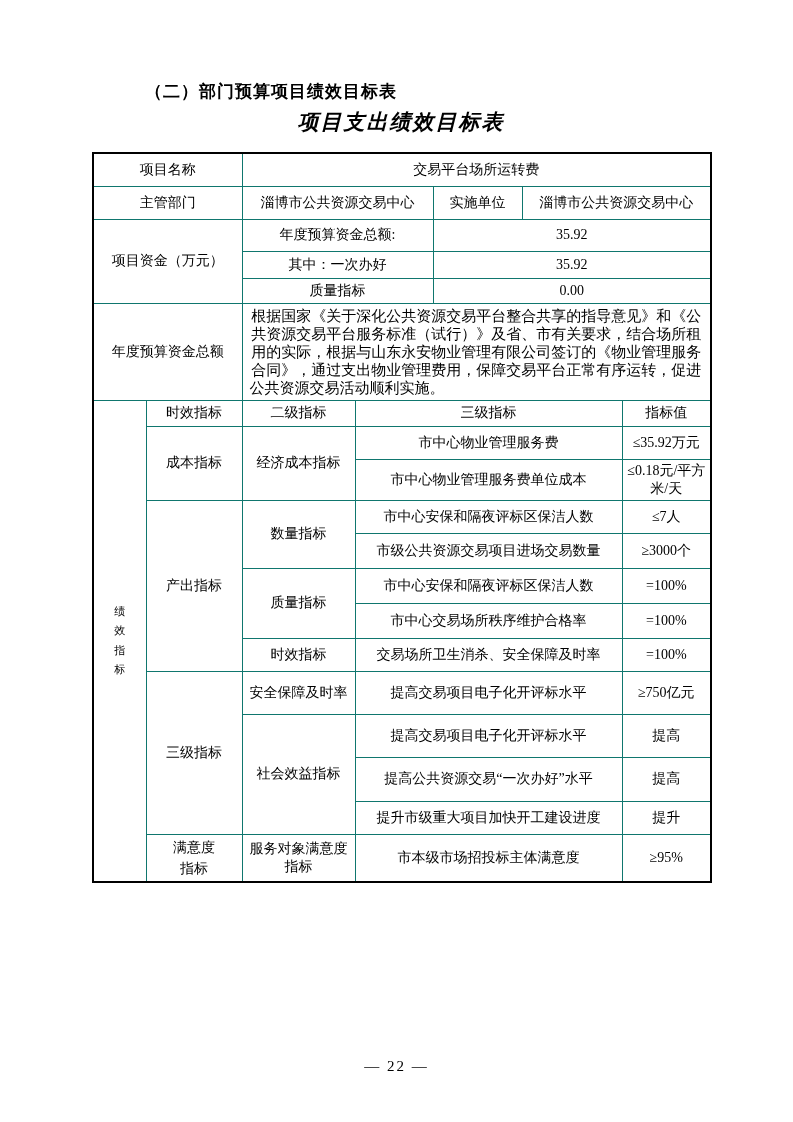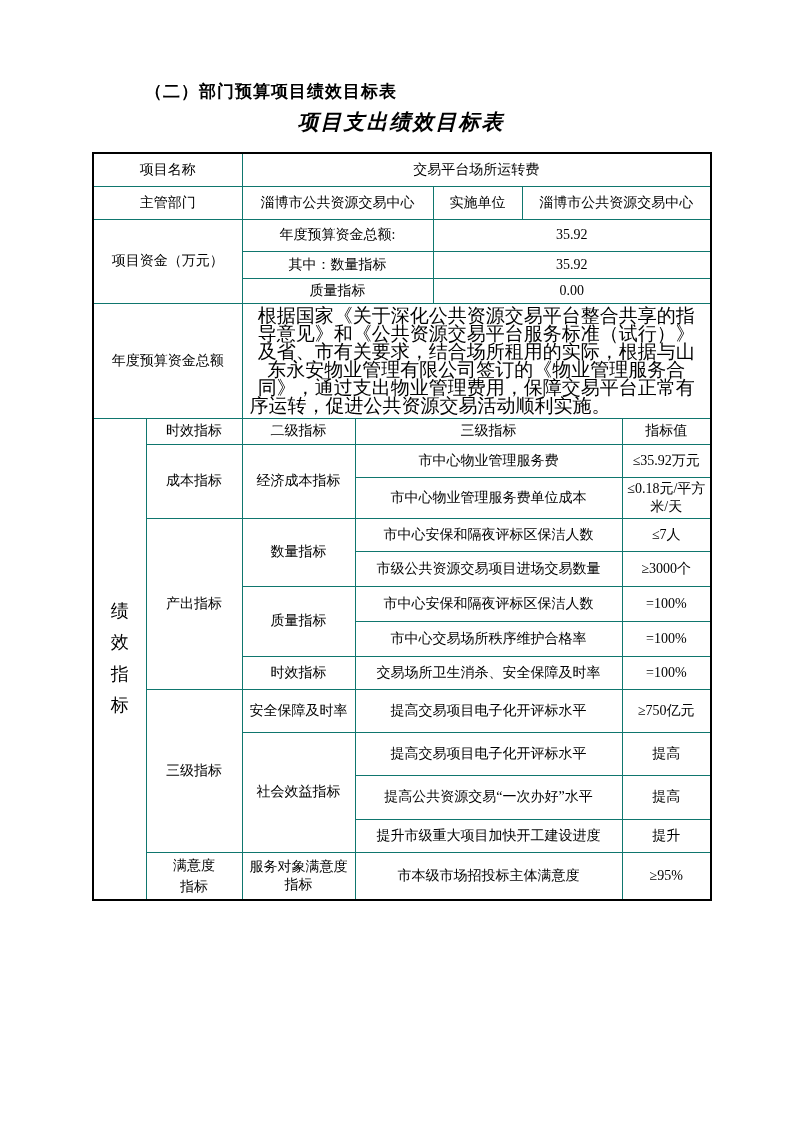--- a/index.html
+++ b/index.html
@@ -51,28 +51,28 @@
     text-align: center;
     vertical-align: middle;
     padding: 2px 3px;
     overflow: hidden;
   }
   .goal-text {
     text-align: justify;
     text-align-last: left;
     line-height: 18px;
     padding: 3px 7px 3px 7px !important;
-    font-size: 19px;
+    font-size: 15px;
   }
   .vtext {
     width: 1.1em;
     margin: 1px auto;
     word-break: break-all;
     line-height: 1.75;
-    font-size: 18px;
+    font-size: 11px;
   }
   .wrap-narrow {
     display: inline-block;
     max-width: 3.2em;
     word-break: break-all;
     line-height: 1.5;
   }
   .page-number {
     position: absolute;
     left: 0;
@@ -116,21 +116,21 @@
         <td>实施单位</td>
         <td colspan="2">淄博市公共资源交易中心</td>
       </tr>
 
       <tr style="height:32px">
         <td colspan="2" rowspan="3">项目资金（万元）</td>
         <td colspan="2">年度预算资金总额:</td>
         <td colspan="3">35.92</td>
       </tr>
       <tr style="height:27px">
-        <td colspan="2">其中：数量指标</td>
+        <td colspan="2">其中：一次办好</td>
         <td colspan="3">35.92</td>
       </tr>
       <tr style="height:25px">
         <td colspan="2">质量指标</td>
         <td colspan="3">0.00</td>
       </tr>
 
       <tr style="height:74px">
         <td colspan="2">年度预算资金总额</td>
         <td colspan="5" class="goal-text">根据国家《关于深化公共资源交易平台整合共享的指导意见》和《公共资源交易平台服务标准（试行）》及省、市有关要求，结合场所租用的实际，根据与山东永安物业管理有限公司签订的《物业管理服务合同》，通过支出物业管理费用，保障交易平台正常有序运转，促进公共资源交易活动顺利实施。</td>
@@ -206,14 +206,15 @@
         <td>
           <span class="wrap-narrow">满意度指标</span>
         </td>
         <td>服务对象满意度指标</td>
         <td colspan="3">市本级市场招投标主体满意度</td>
         <td>≥95%</td>
       </tr>
     </tbody>
   </table>
 
+  <div class="page-number">— 22 —</div>
 
 </div>
 
 </body></html>

